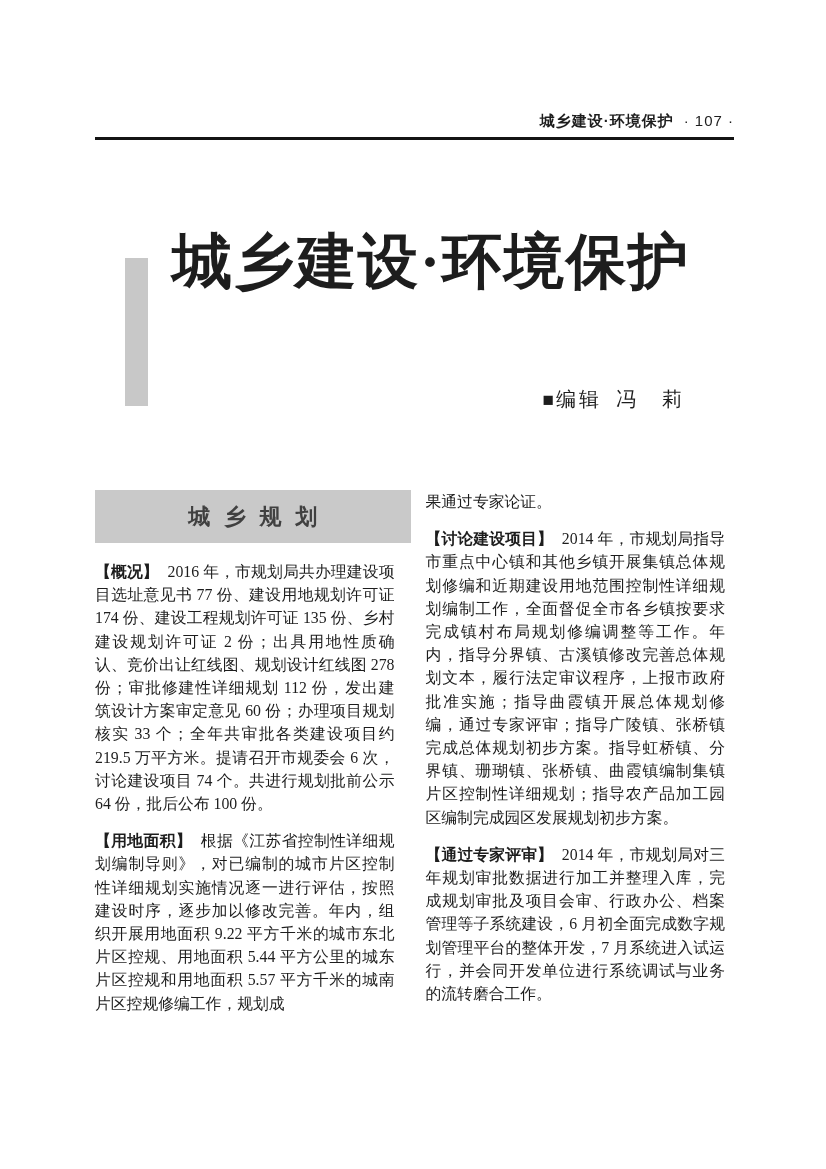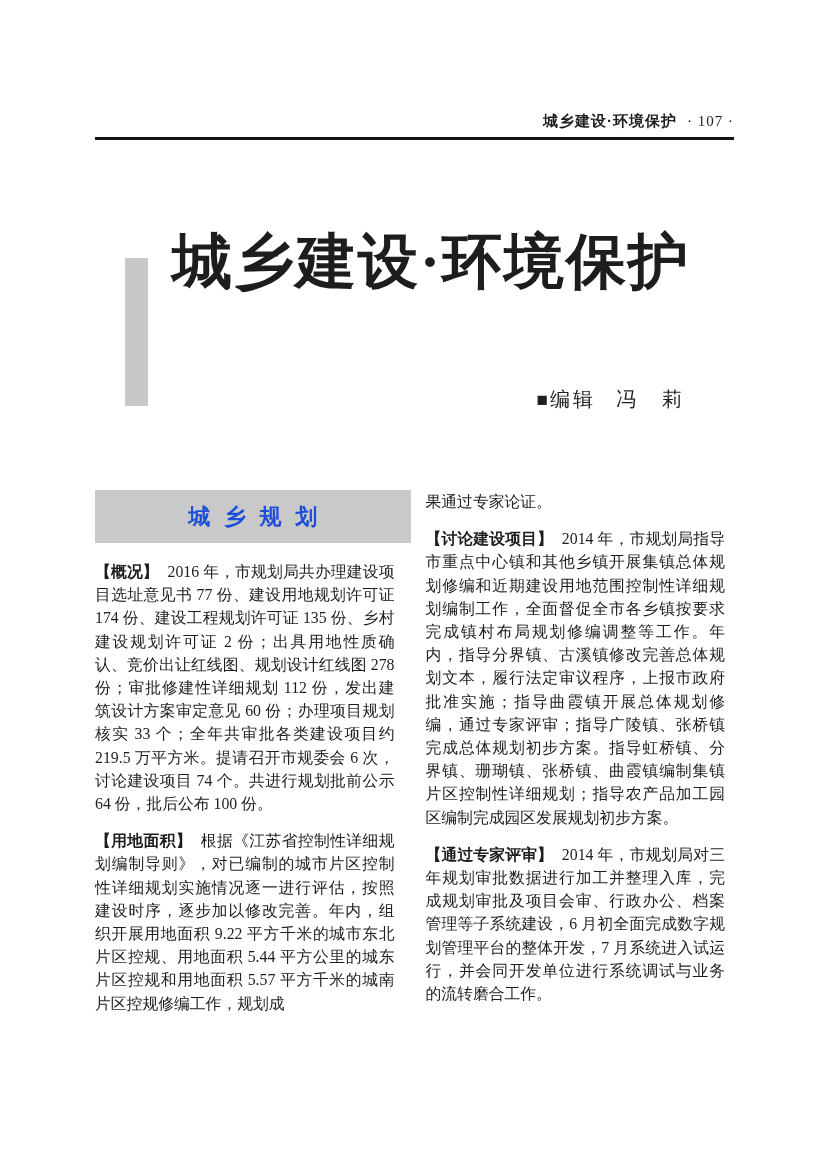--- a/index.html
+++ b/index.html
@@ -20,21 +20,21 @@
     text-align: right;
     font-size: 15px;
     letter-spacing: 1px;
     white-space: nowrap;
   }
   .running-header .htitle {
     font-family: "Liberation Sans", sans-serif;
     font-weight: 600;
   }
   .running-header .hpage {
-    font-family: Liberation Serif, serif;
+    font-family: Liberation Sans, sans-serif;
     margin-left: 10px;
   }
   .header-rule {
     position: absolute;
     top: 137px; left: 95px; right: 92px;
     height: 3px;
     background: #141414;
   }
 
   
@@ -60,21 +60,21 @@
     top: 386px; right: 141px;
     font-size: 20px;
     letter-spacing: 3px;
     white-space: nowrap;
   }
   .editor-line .sq {
     font-size: 19px;
     letter-spacing: 0;
     margin-right: 2px;
   }
-  .editor-line .ename { margin-left: 20px; }
+  .editor-line .ename { margin-left: 14px; }
 
   
   .columns {
     position: absolute;
     top: 490px; left: 95px;
     width: 646px;
     display: flex;
     gap: 15px;
   }
   .col {
@@ -94,21 +94,21 @@
     background: #c9c9c9;
     display: flex;
     align-items: center;
     justify-content: center;
     margin-bottom: 17px;
   }
   .section-box .section-label {
     font-family: "Liberation Sans", sans-serif;
     font-weight: bold;
     font-size: 22px;
-    color: #1d4ed8;
+    color: #404040;
     letter-spacing: 0.62em;
     text-indent: 0.62em;
   }
 </style>
 </head>
 <body>
 
 <div class="page">
 
   <div class="running-header">

